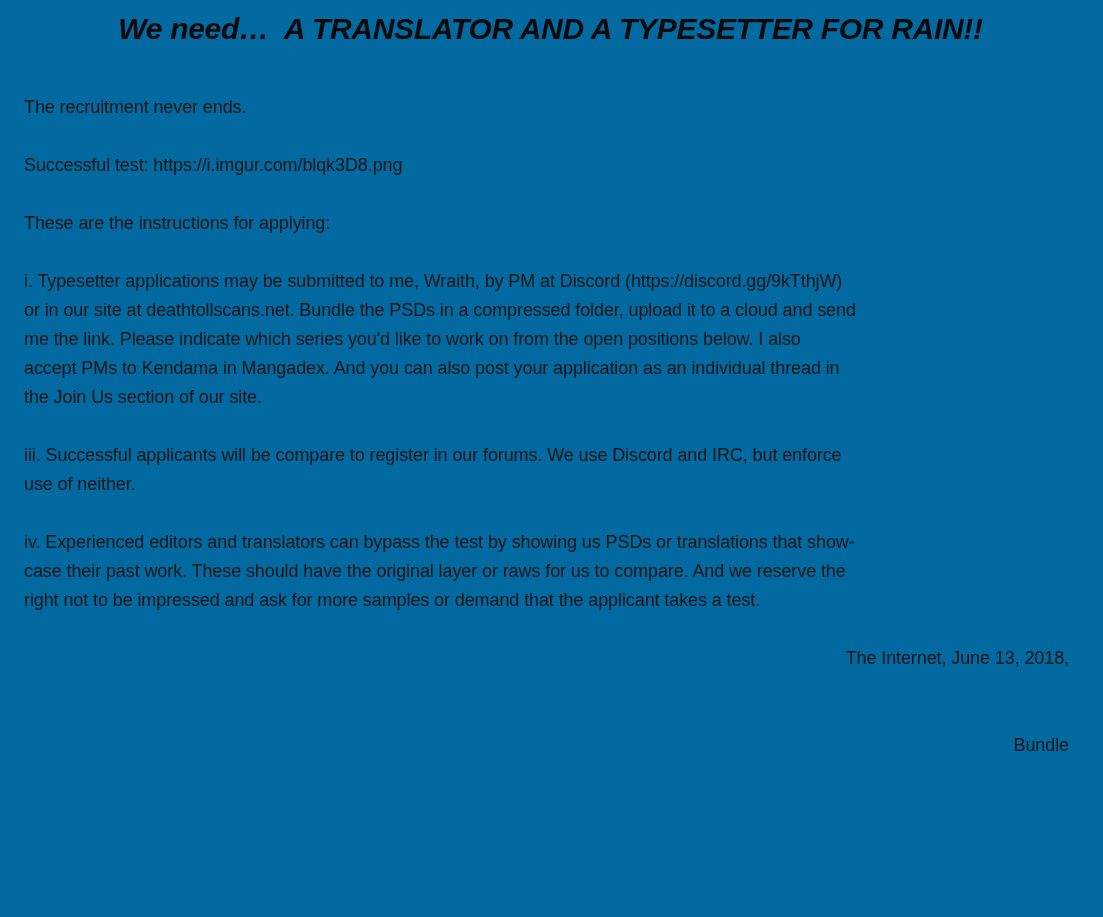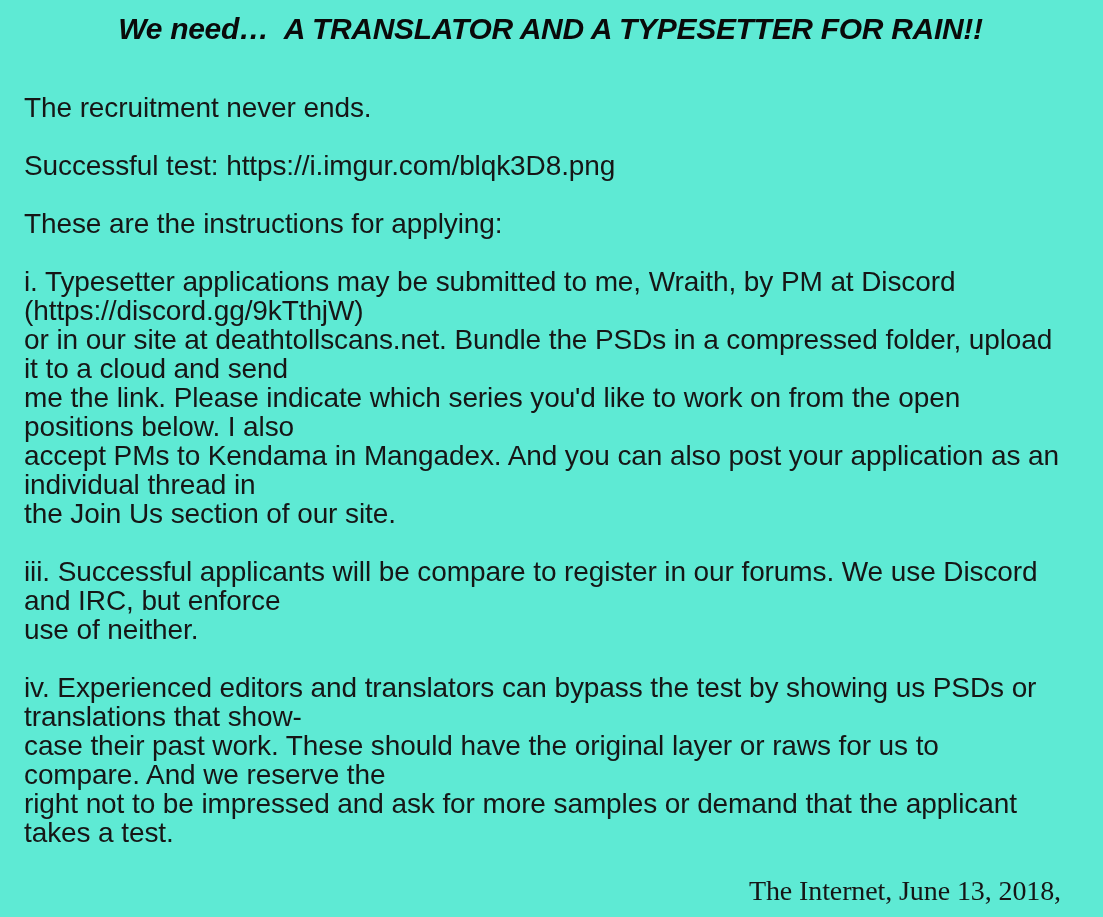--- a/index.html
+++ b/index.html
@@ -4,51 +4,50 @@
 <style>
   html, body {
     margin: 0;
     padding: 0;
     background: #ffffff;
   }
   .page {
     position: relative;
     width: 1103px;
     height: 917px;
-    background: #5eead4;
+    background: #0369a1;
     overflow: hidden;
     box-sizing: border-box;
     padding: 10px 26px 0 24px;
     font-family: "Liberation Sans", "DejaVu Sans", sans-serif;
     color: #161616;
   }
   .title {
     margin: 0;
     text-align: center;
     font-style: italic;
     font-weight: bold;
     font-size: 30px;
     line-height: 38px;
     letter-spacing: -0.3px;
     white-space: pre-wrap;
     color: #0a0a0a;
   }
   .para {
-    margin: 29px 16px 0 0;
-    font-size: 28px;
+    margin: 29px 8px 0 0;
+    font-size: 18px;
     line-height: 29px;
     letter-spacing: -0.1px;
     white-space: pre-line;
   }
   .para.first {
     margin-top: 45px;
   }
   .signature {
     text-align: right;
-    font-family: Liberation Serif, serif;
   }
 </style>
 </head>
 <body>
 
 <div class="page">
 
   <h1 class="title">We need…  A TRANSLATOR AND A TYPESETTER FOR RAIN!!</h1>
 
   <p class="para first">The recruitment never ends.</p>

